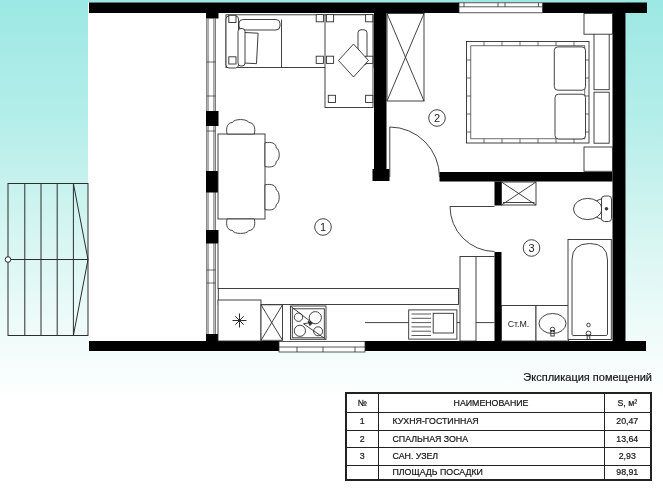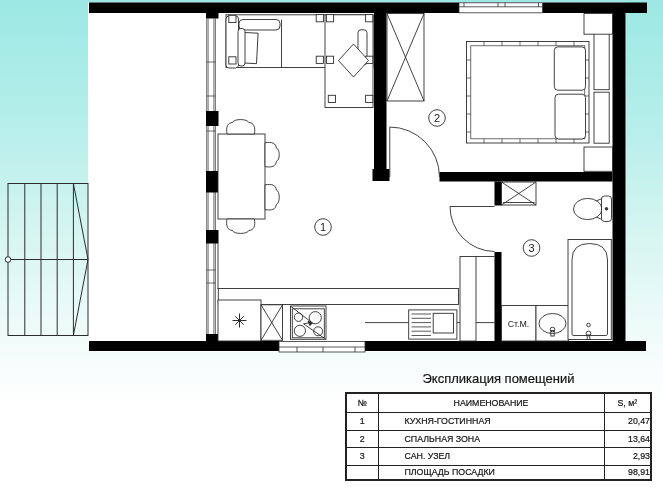--- a/index.html
+++ b/index.html
@@ -1,28 +1,28 @@
 <!DOCTYPE html>
 <html><head>
 <meta charset="utf-8">
 <style>
   html,body{margin:0;padding:0;}
   .stage{position:relative;width:663px;height:502px;overflow:hidden;
     background:linear-gradient(180deg,#9ce8e4 0%,#b6eeea 25%,#d5f5f1 46%,#eafaf8 62%,#ffffff 80%,#ffffff 100%);
     font-family:"Liberation Sans",sans-serif;}
   svg{position:absolute;left:0;top:0;}
-  .title{position:absolute;left:345px;top:371px;width:307px;text-align:center;
-    font-size:13px;color:#151515;-webkit-text-stroke:0.2px #151515;}
+  .title{position:absolute;left:345px;top:371px;width:307px;text-align:right;
+    font-size:11px;color:#151515;-webkit-text-stroke:0.2px #151515;}
   table{position:absolute;left:345px;top:392px;border-collapse:collapse;table-layout:fixed;
     font-size:8.8px;color:#151515;background:#fff;-webkit-text-stroke:0.2px #151515;}
   td,th{border:1px solid #222;padding:0;font-weight:normal;overflow:hidden;white-space:nowrap;}
   table{border:2px solid #222;}
   .c{text-align:center;}
-  .n{text-align:left;padding-left:26px;}
-  .v{text-align:right;margin-left:12px;}
+  .n{text-align:left;padding-left:14px;}
+  .v{text-align:center;margin-left:12px;}
 </style>
 </head>
 <body>
 <div class="stage">
 <svg width="663" height="502" viewBox="0 0 663 502">
 
   <rect x="88" y="2.5" width="537.5" height="349.5" fill="#ffffff"></rect>
 
   <rect x="89" y="2.5" width="370" height="10.5" fill="#000"></rect>
 

